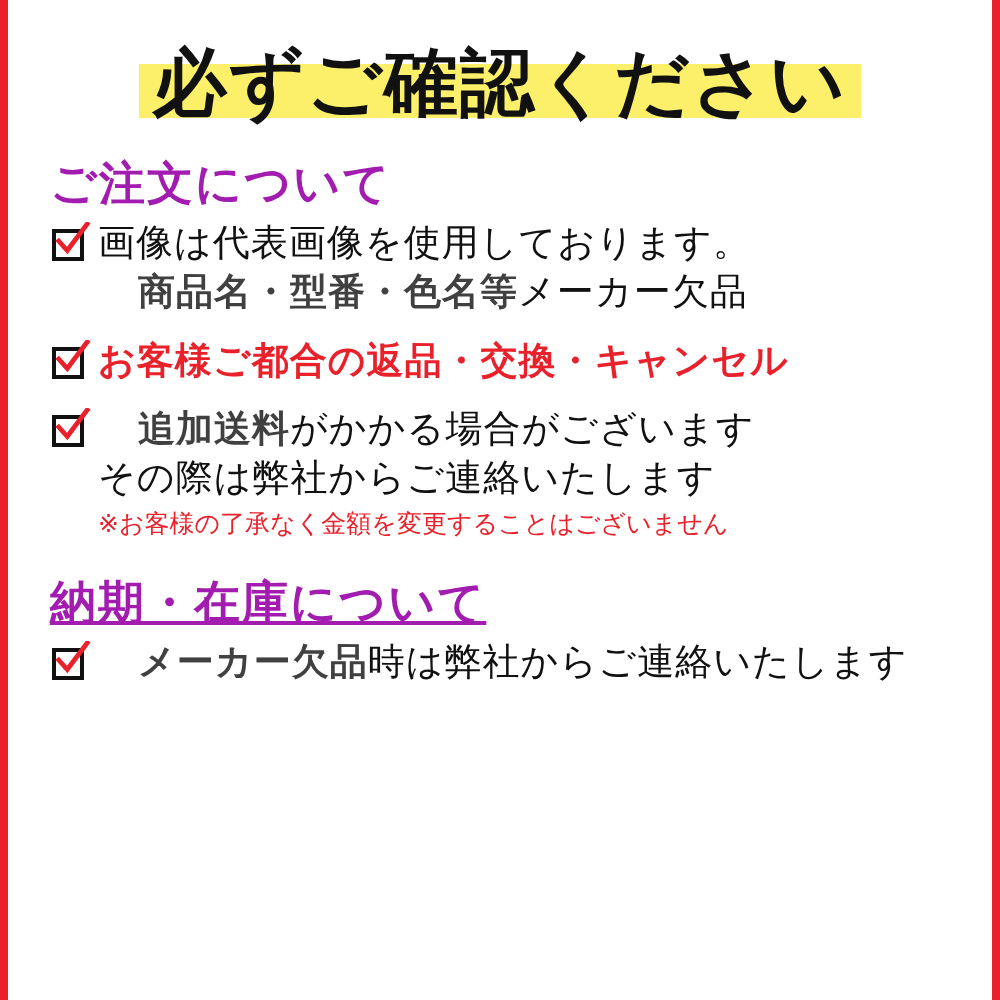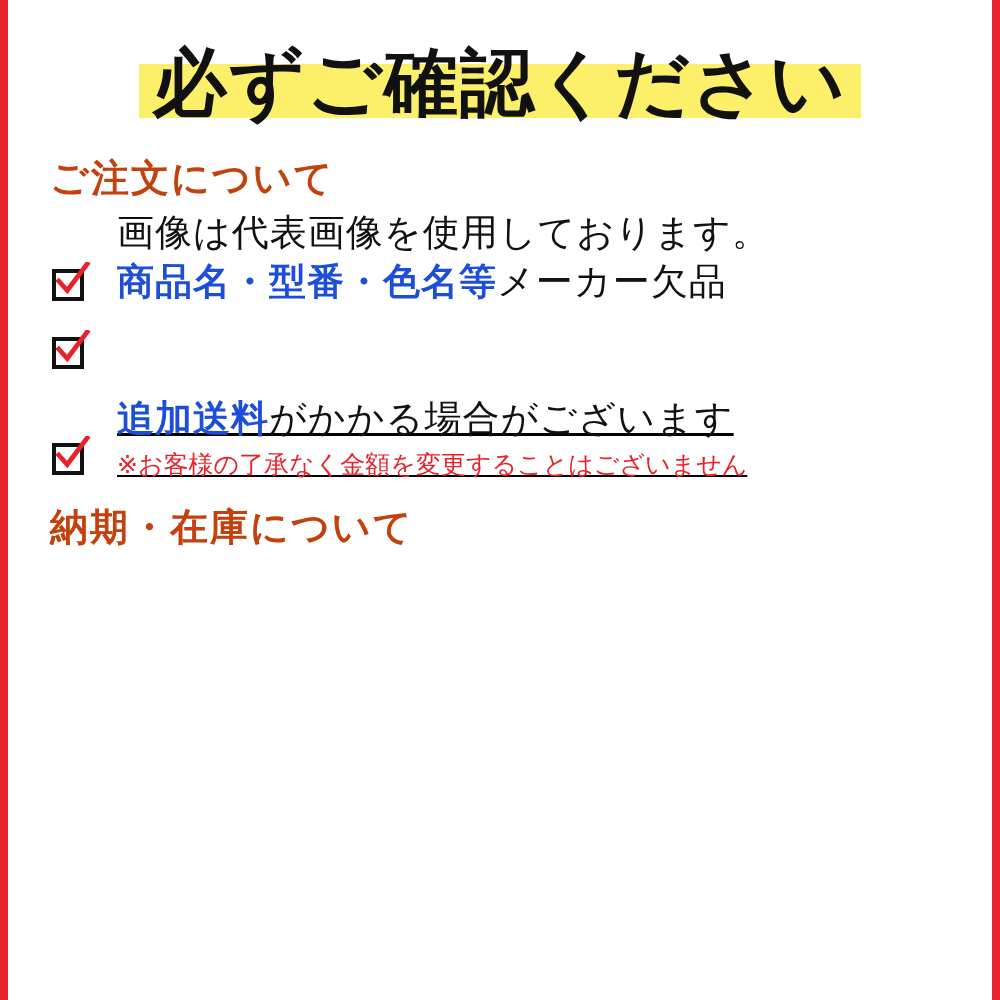--- a/index.html
+++ b/index.html
@@ -52,36 +52,36 @@
     height: 54px;
     background: #fcf06a;
     z-index: 0;
   }
   .title .txt {
     position: relative;
     z-index: 1;
   }
   
   .section-head {
-    font-size: 38px;
-    font-weight: bold;
-    color: #c2410c;
+    font-size: 46px;
+    font-weight: bold;
+    color: #a21caf;
     letter-spacing: 2px;
     margin: 4px 0 8px 8px;
     line-height: 1.2;
   }
   .section-head.second {
-    margin-top: 24px;
+    margin-top: 34px;
+    text-decoration: underline;
   }
   
   .item {
     display: flex;
-    align-items: flex-end;
+    align-items: flex-start;
     margin: 0 0 20px 8px;
-    gap: 19px;
   }
   .check {
     flex: 0 0 auto;
     width: 40px;
     height: 40px;
     position: relative;
     margin-right: 8px;
     margin-top: 8px;
   }
   .check .box {
@@ -107,38 +107,38 @@
     line-height: 1.32;
     color: #111111;
     letter-spacing: 1px;
     white-space: nowrap;
   }
   .line.red {
     color: #e8212b;
     font-weight: bold;
   }
   .line .red {
-    color: #1d4ed8;
-    font-weight: bold;
+    color: #404040;
+    font-weight: bold;
+    margin-left: 40px;
   }
   .line .blk {
     color: #111111;
     font-weight: normal;
   }
   .note {
     font-size: 25px;
     color: #e8212b;
     letter-spacing: 0px;
     line-height: 1.3;
     margin-top: 5px;
     white-space: nowrap;
   }
   .item.tight {
     margin-bottom: 14px;
-    text-decoration: underline;
   }
 </style>
 </head>
 <body>
 
 <div class="page">
   <div class="inner">
 
     <div class="title-wrap">
       <div class="title">
@@ -163,34 +163,47 @@
     </div>
 
     <div class="item">
       <div class="check">
         <div class="box"></div>
         <svg class="mark" viewBox="0 0 40 40">
           <path d="M6 20 L15 30 L36 2" fill="none" stroke="#e8212b" stroke-width="5" stroke-linecap="square"></path>
         </svg>
       </div>
       <div class="lines">
+        <div class="line red">お客様ご都合の返品・交換・キャンセル</div>
       </div>
     </div>
 
     <div class="item tight">
       <div class="check">
         <div class="box"></div>
         <svg class="mark" viewBox="0 0 40 40">
           <path d="M6 20 L15 30 L36 2" fill="none" stroke="#e8212b" stroke-width="5" stroke-linecap="square"></path>
         </svg>
       </div>
       <div class="lines">
         <div class="line"><span class="red">追加送料</span><span class="blk">がかかる場合がございます</span></div>
+        <div class="line">その際は弊社からご連絡いたします</div>
         <div class="note">※お客様の了承なく金額を変更することはございません</div>
       </div>
     </div>
 
     <div class="section-head second">納期・在庫について</div>
 
 
+    <div class="item">
+      <div class="check">
+        <div class="box"></div>
+        <svg class="mark" viewBox="0 0 40 40">
+          <path d="M6 20 L15 30 L36 2" fill="none" stroke="#e8212b" stroke-width="5" stroke-linecap="square"></path>
+        </svg>
+      </div>
+      <div class="lines">
+        <div class="line"><span class="red">メーカー欠品</span><span class="blk">時は弊社からご連絡いたします</span></div>
+      </div>
+    </div>
 
   </div>
 </div>
 
 </body></html>

